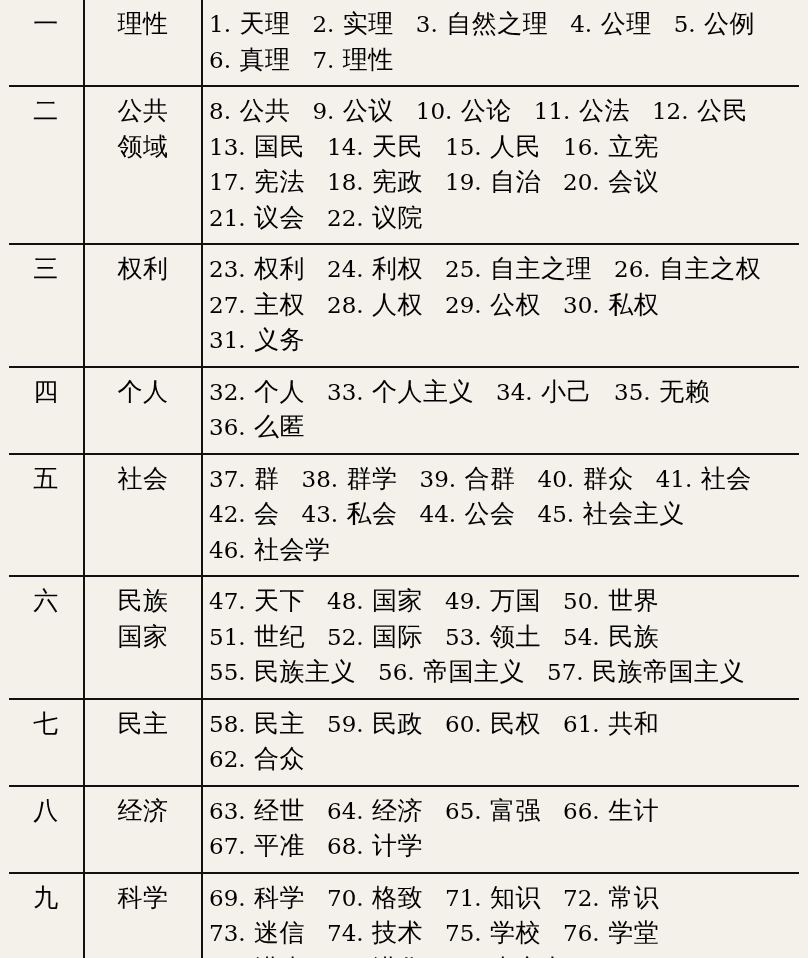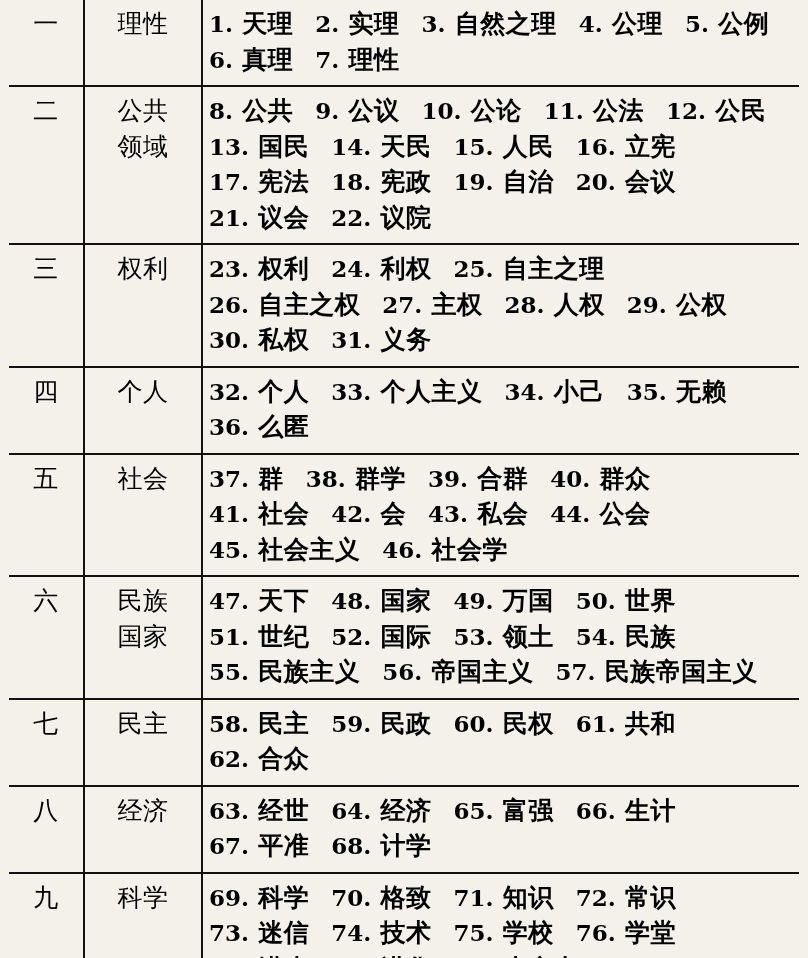--- a/index.html
+++ b/index.html
@@ -57,21 +57,20 @@
   }
   td.col-terms {
     padding-left: 10px;
   }
   .cat-line {
     display: block;
     white-space: nowrap;
   }
   .terms-flow {
     display: block;
-    font-weight: bold;
   }
   .term {
     display: inline-block;
     white-space: nowrap;
     margin-right: 22px;
   }
   .term .num {
     font-family: "DejaVu Serif", "Liberation Serif", serif;
     font-size: 23px;
     letter-spacing: 0;

